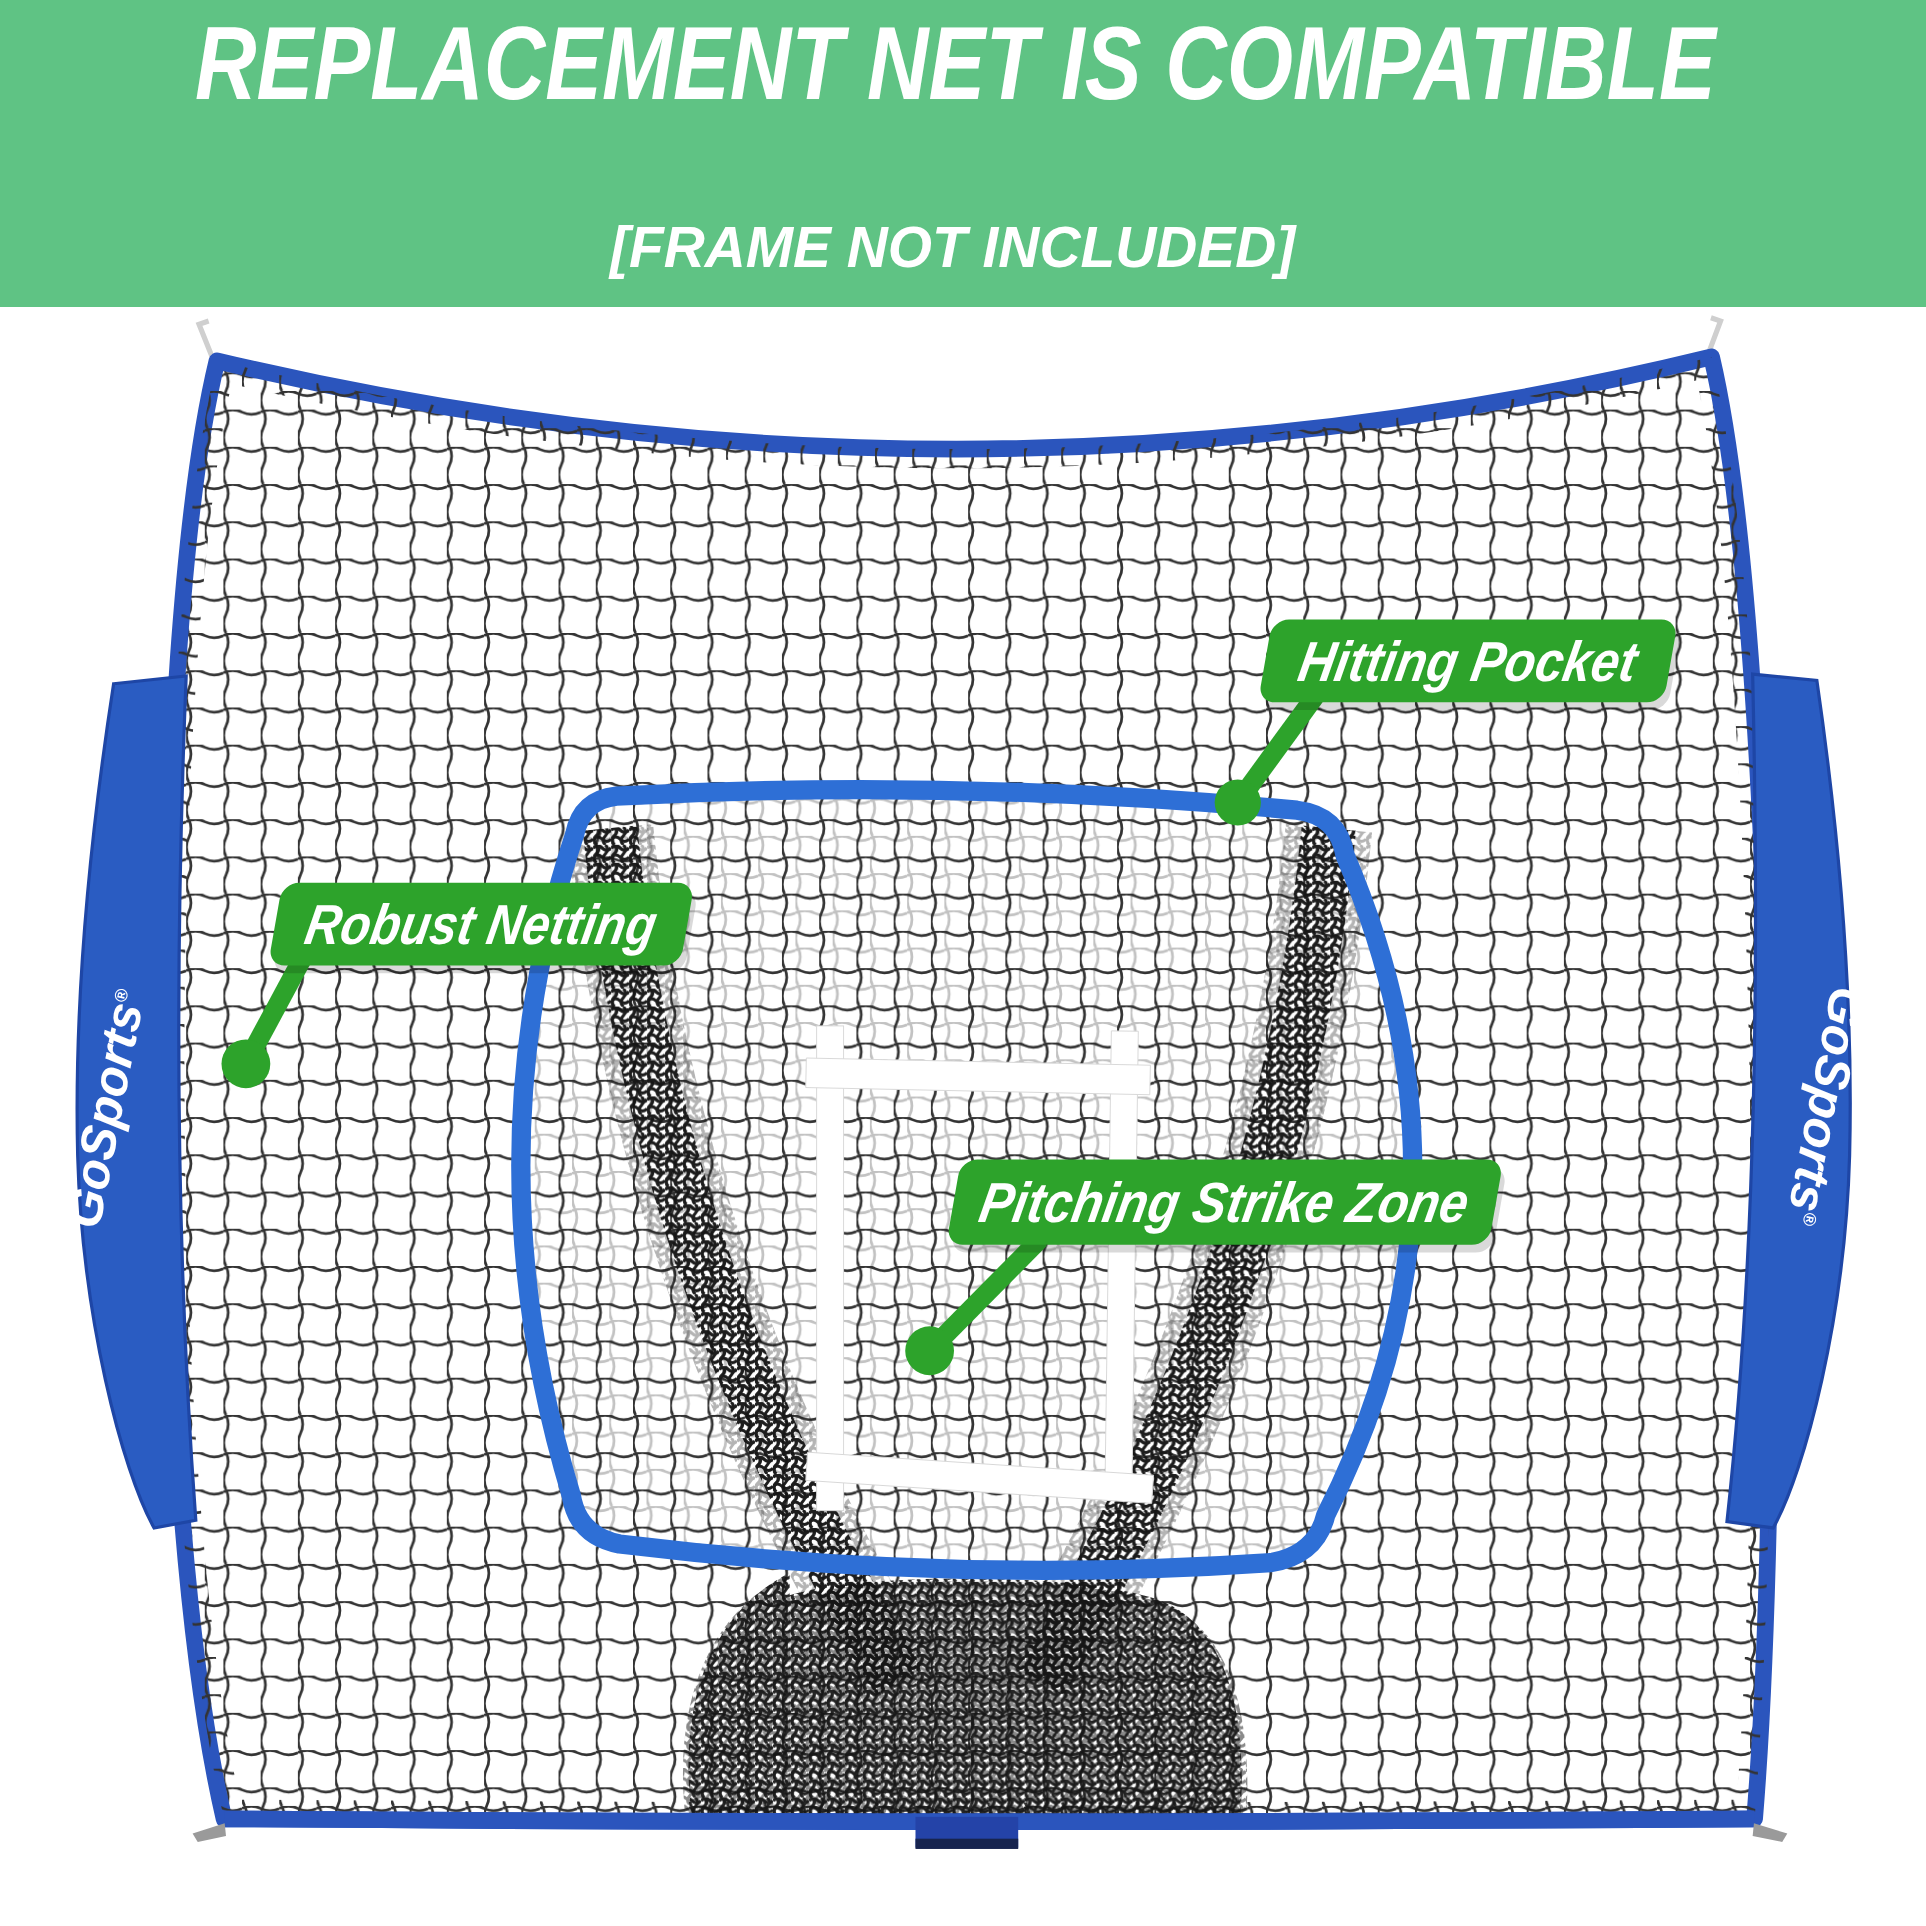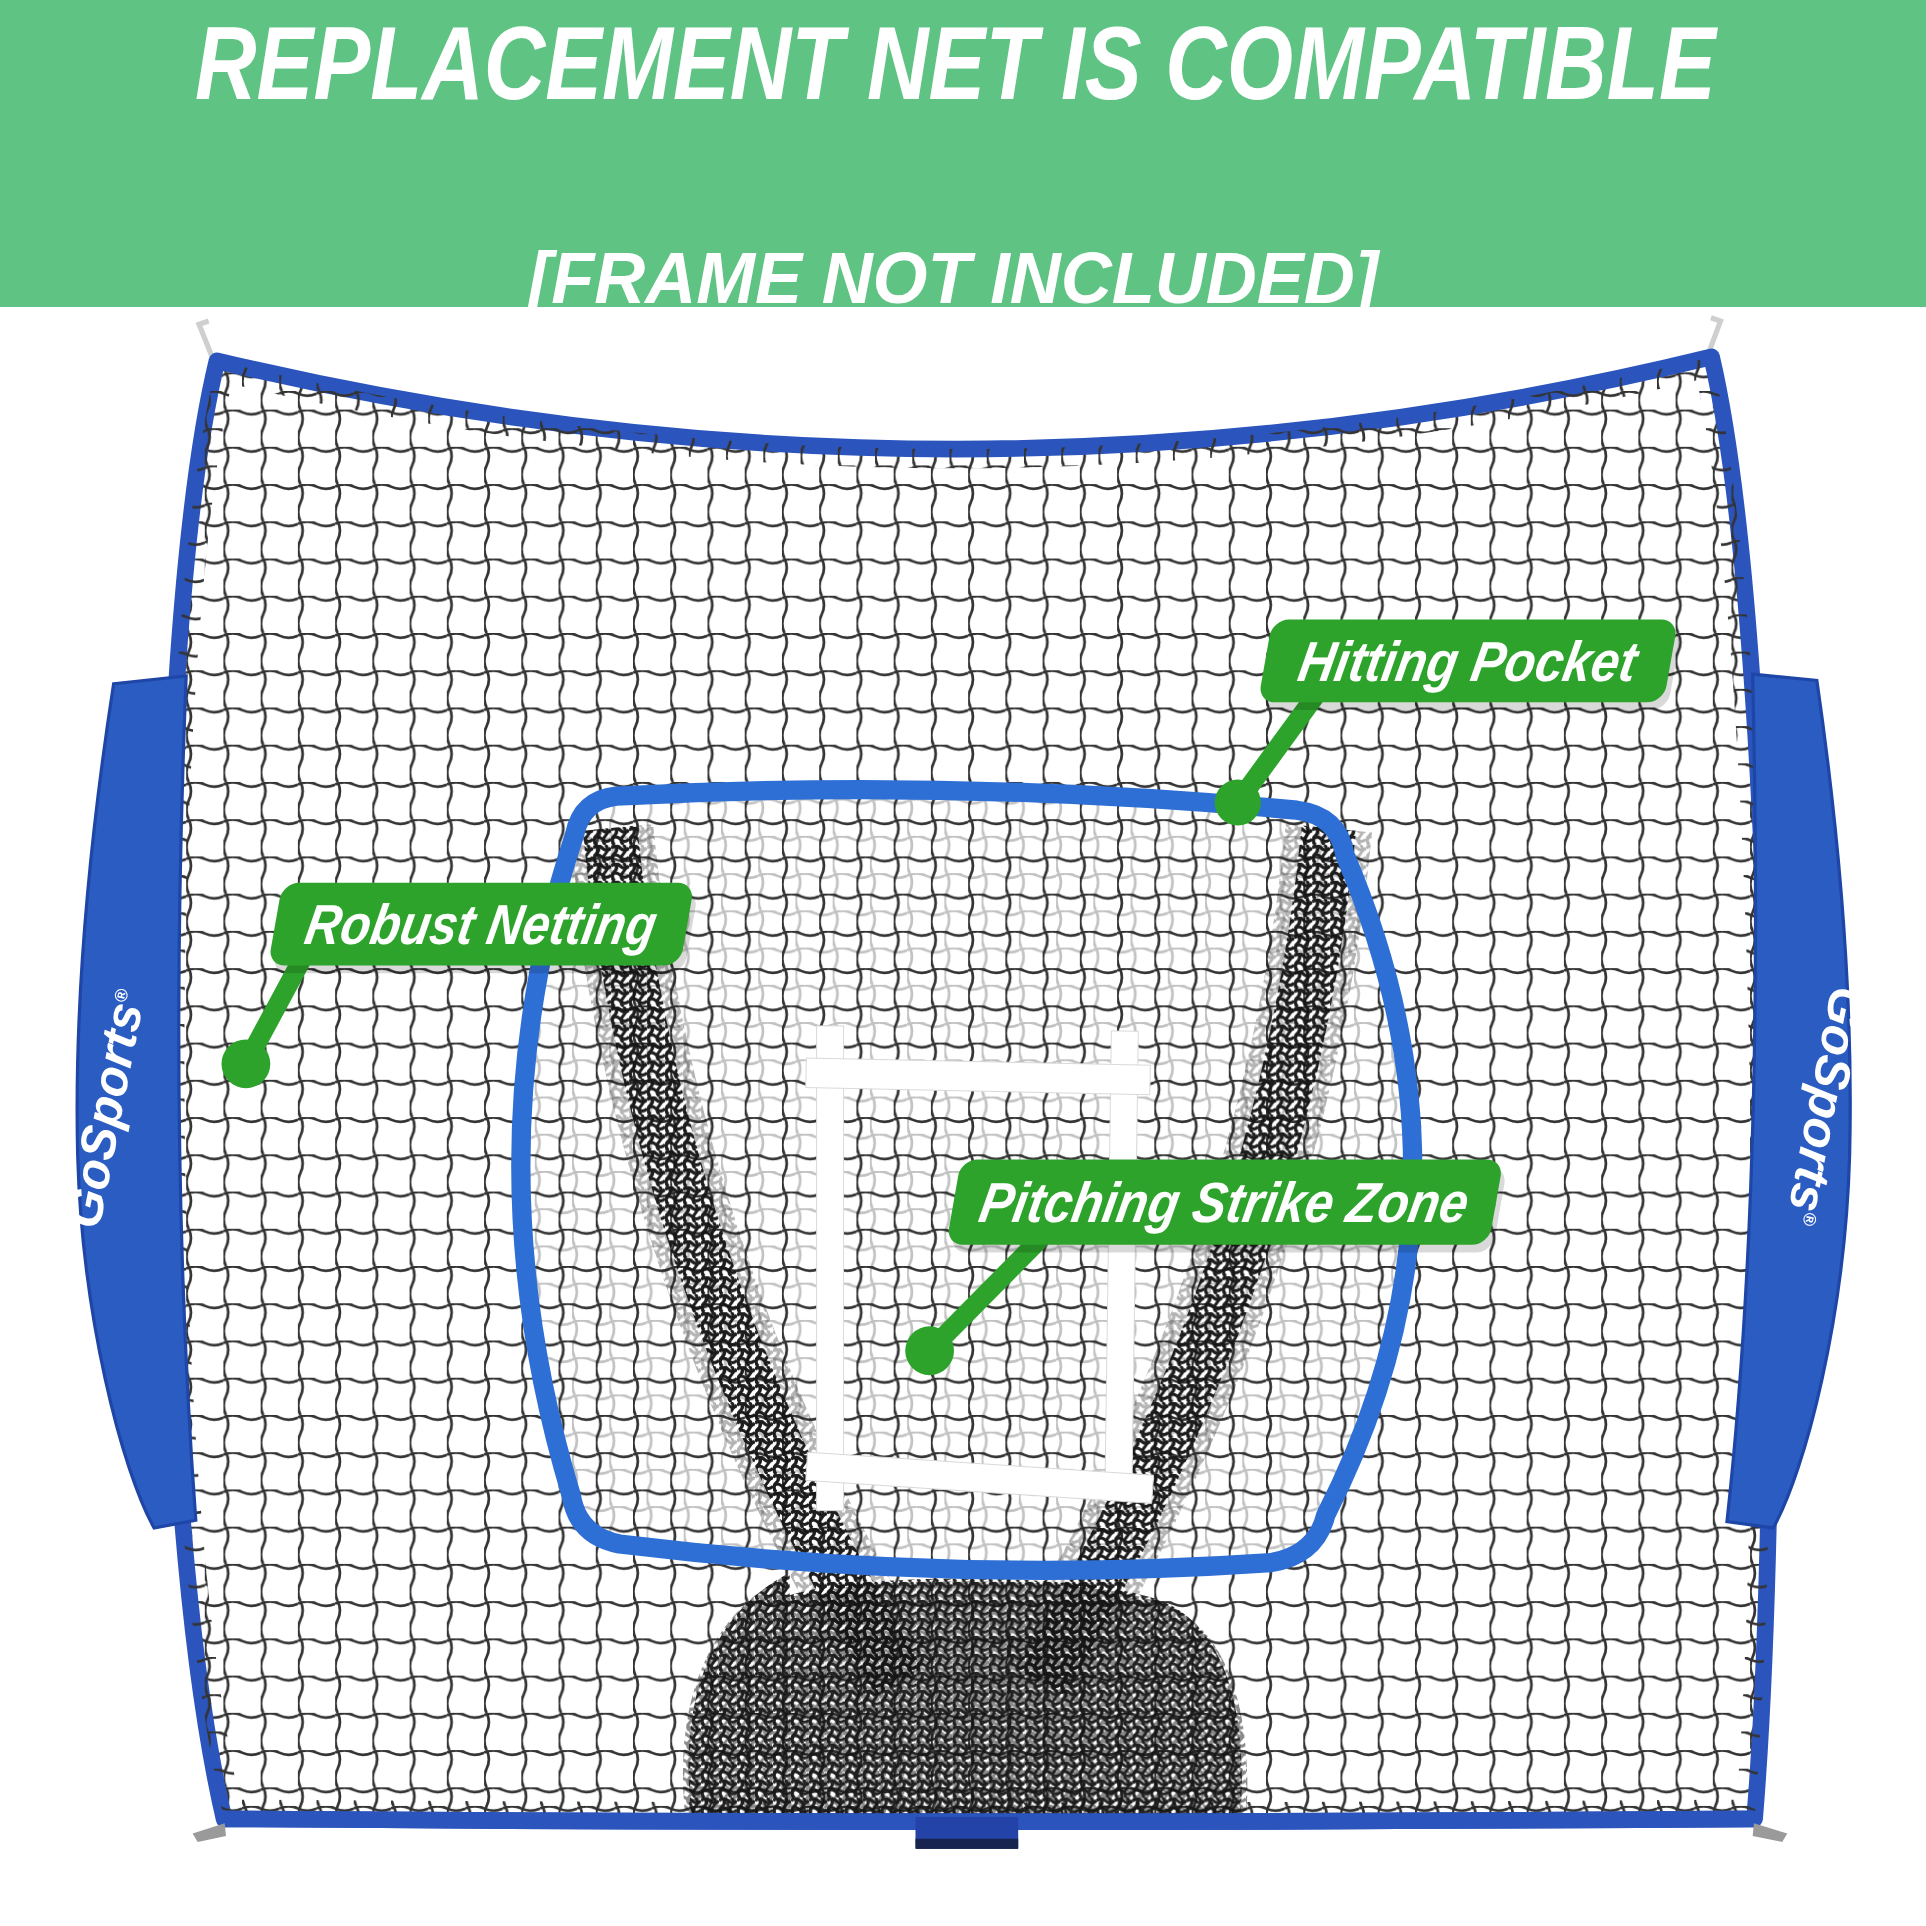--- a/index.html
+++ b/index.html
@@ -2,21 +2,21 @@
 <html style="font-size:10.3px"><head>
 <meta charset="utf-8">
 <style>
 html,body{margin:0;padding:0;width:1926px;height:1926px;background:#ffffff;overflow:hidden;}
 #banner{position:absolute;left:0;top:0;width:1926px;height:307px;background:#5fc384;padding-left:40px;}
 .bt{position:absolute;left:0;width:1926px;text-align:center;font-family:"Liberation Sans",sans-serif;font-weight:bold;font-style:italic;color:#ffffff;white-space:nowrap;}
 #l1{top:5.1px;font-size:103px;}
 #l1 span{display:inline-block;transform:scaleX(0.827);position:relative;left:-7.7px;}
 #l2{top:98px;font-size:103px;}
 #l2 span{display:inline-block;transform:scaleX(0.852);position:relative;left:-18.6px;}
-#l3{top:213px;font-size:72px;margin-top:24px;}
+#l3{top:213px;font-size:58px;}
 #l3 span{display:inline-block;transform:scaleX(0.980);position:relative;left:-10.3px;}
 svg{position:absolute;left:0;top:0;}
 </style>
 </head>
 <body>
 <div id="banner">
   <div class="bt" id="l1"><span>REPLACEMENT NET IS COMPATIBLE</span></div>
   <div class="bt" id="l3"><span>[FRAME NOT INCLUDED]</span></div>
 </div>
 <svg width="1926" height="1926" viewBox="0 0 3000 3000">

